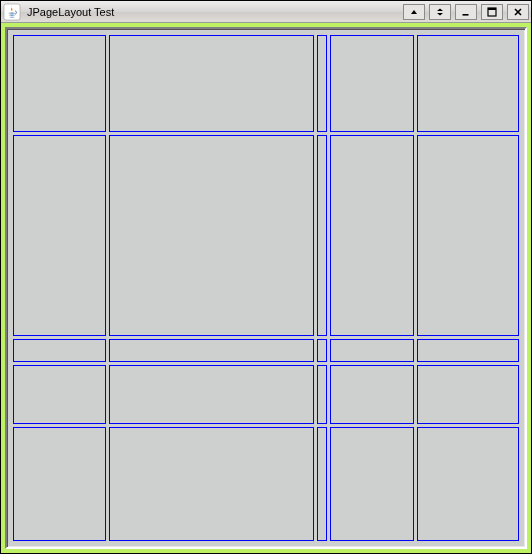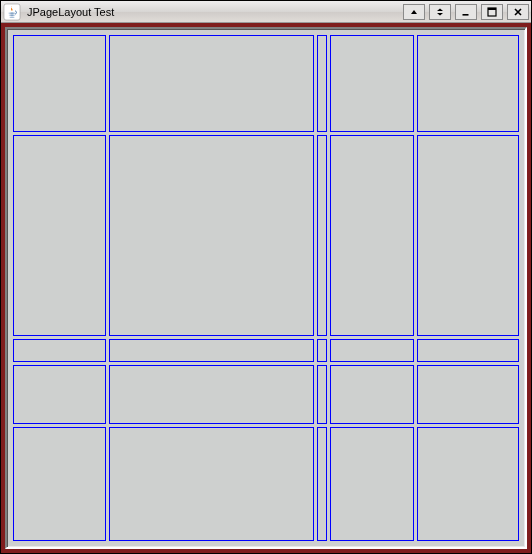--- a/index.html
+++ b/index.html
@@ -1,16 +1,16 @@
 <!DOCTYPE html>
 <html><head>
 <meta charset="utf-8">
 <style>
   html,body{margin:0;padding:0;width:532px;height:554px;overflow:hidden;font-family:"Tahoma","Segoe UI",sans-serif;font-size:11px;}
-  .window{width:532px;height:554px;background:#7f1d1d;border:1px solid #000;box-sizing:border-box;position:relative;}
+  .window{width:532px;height:554px;background:#bef264;border:1px solid #000;box-sizing:border-box;position:relative;}
   .titlebar{
     height:22px;box-sizing:border-box;
     background:linear-gradient(to bottom,#efeeee 0%,#d8d6d4 50%,#cfcbc8 51%,#e0dcd8 100%);
     border-bottom:1px solid #9a9a9a;
     display:flex;align-items:center;padding:0 2px;gap:4px;
     user-select:none;
   }
   .java-icon{width:18px;height:18px;flex:0 0 auto;}
   .title-text{flex:0 0 auto;color:#000;padding-left:2px;}
   .title-spacer{flex:1 1 auto;}

